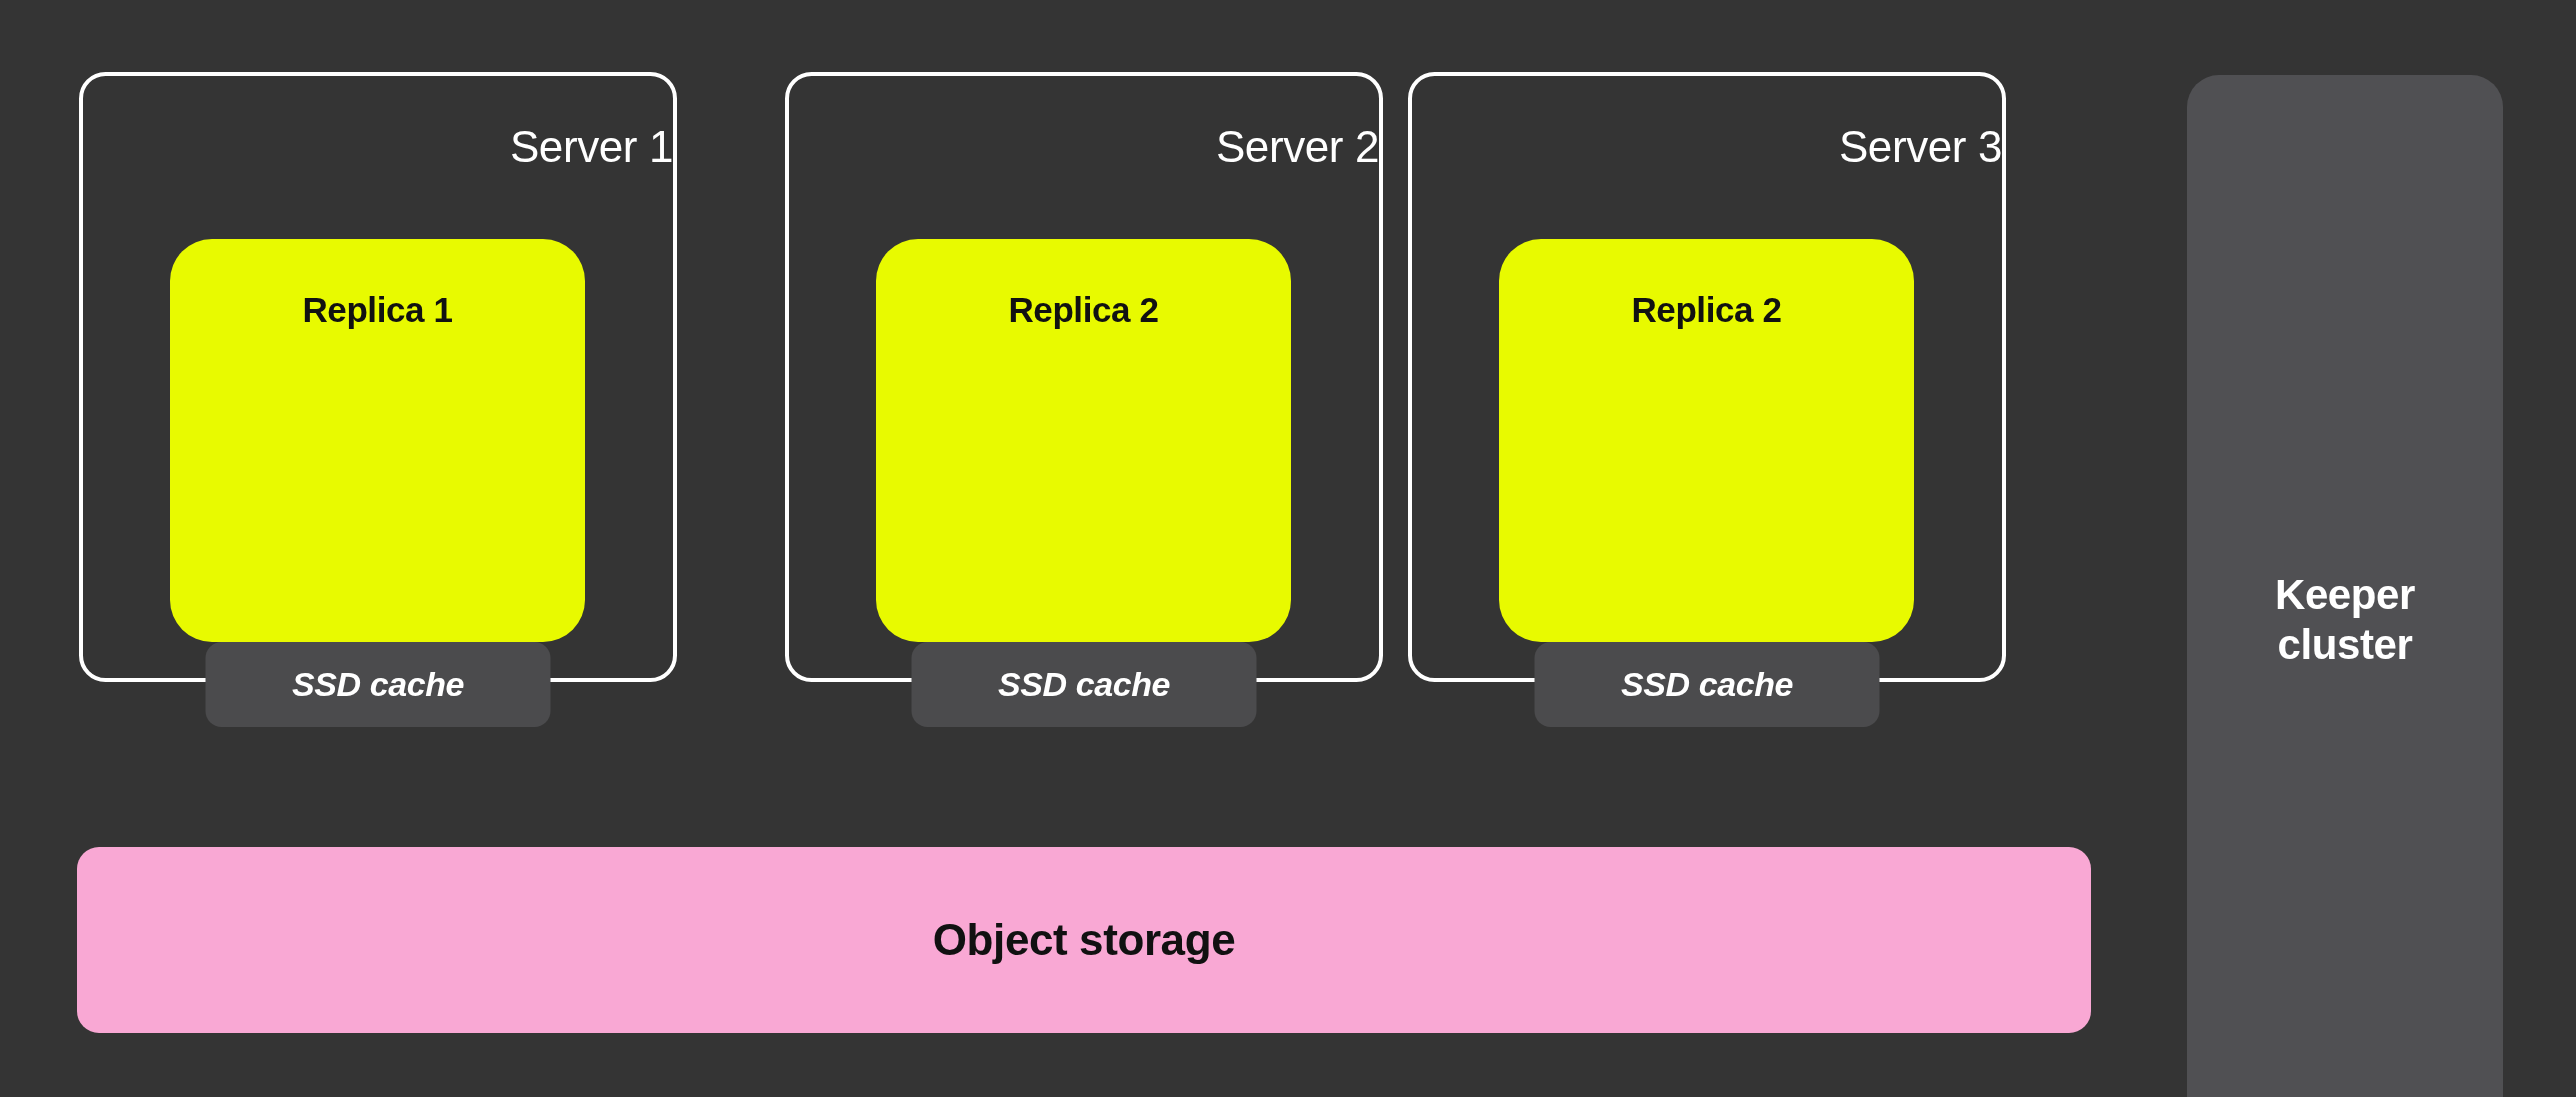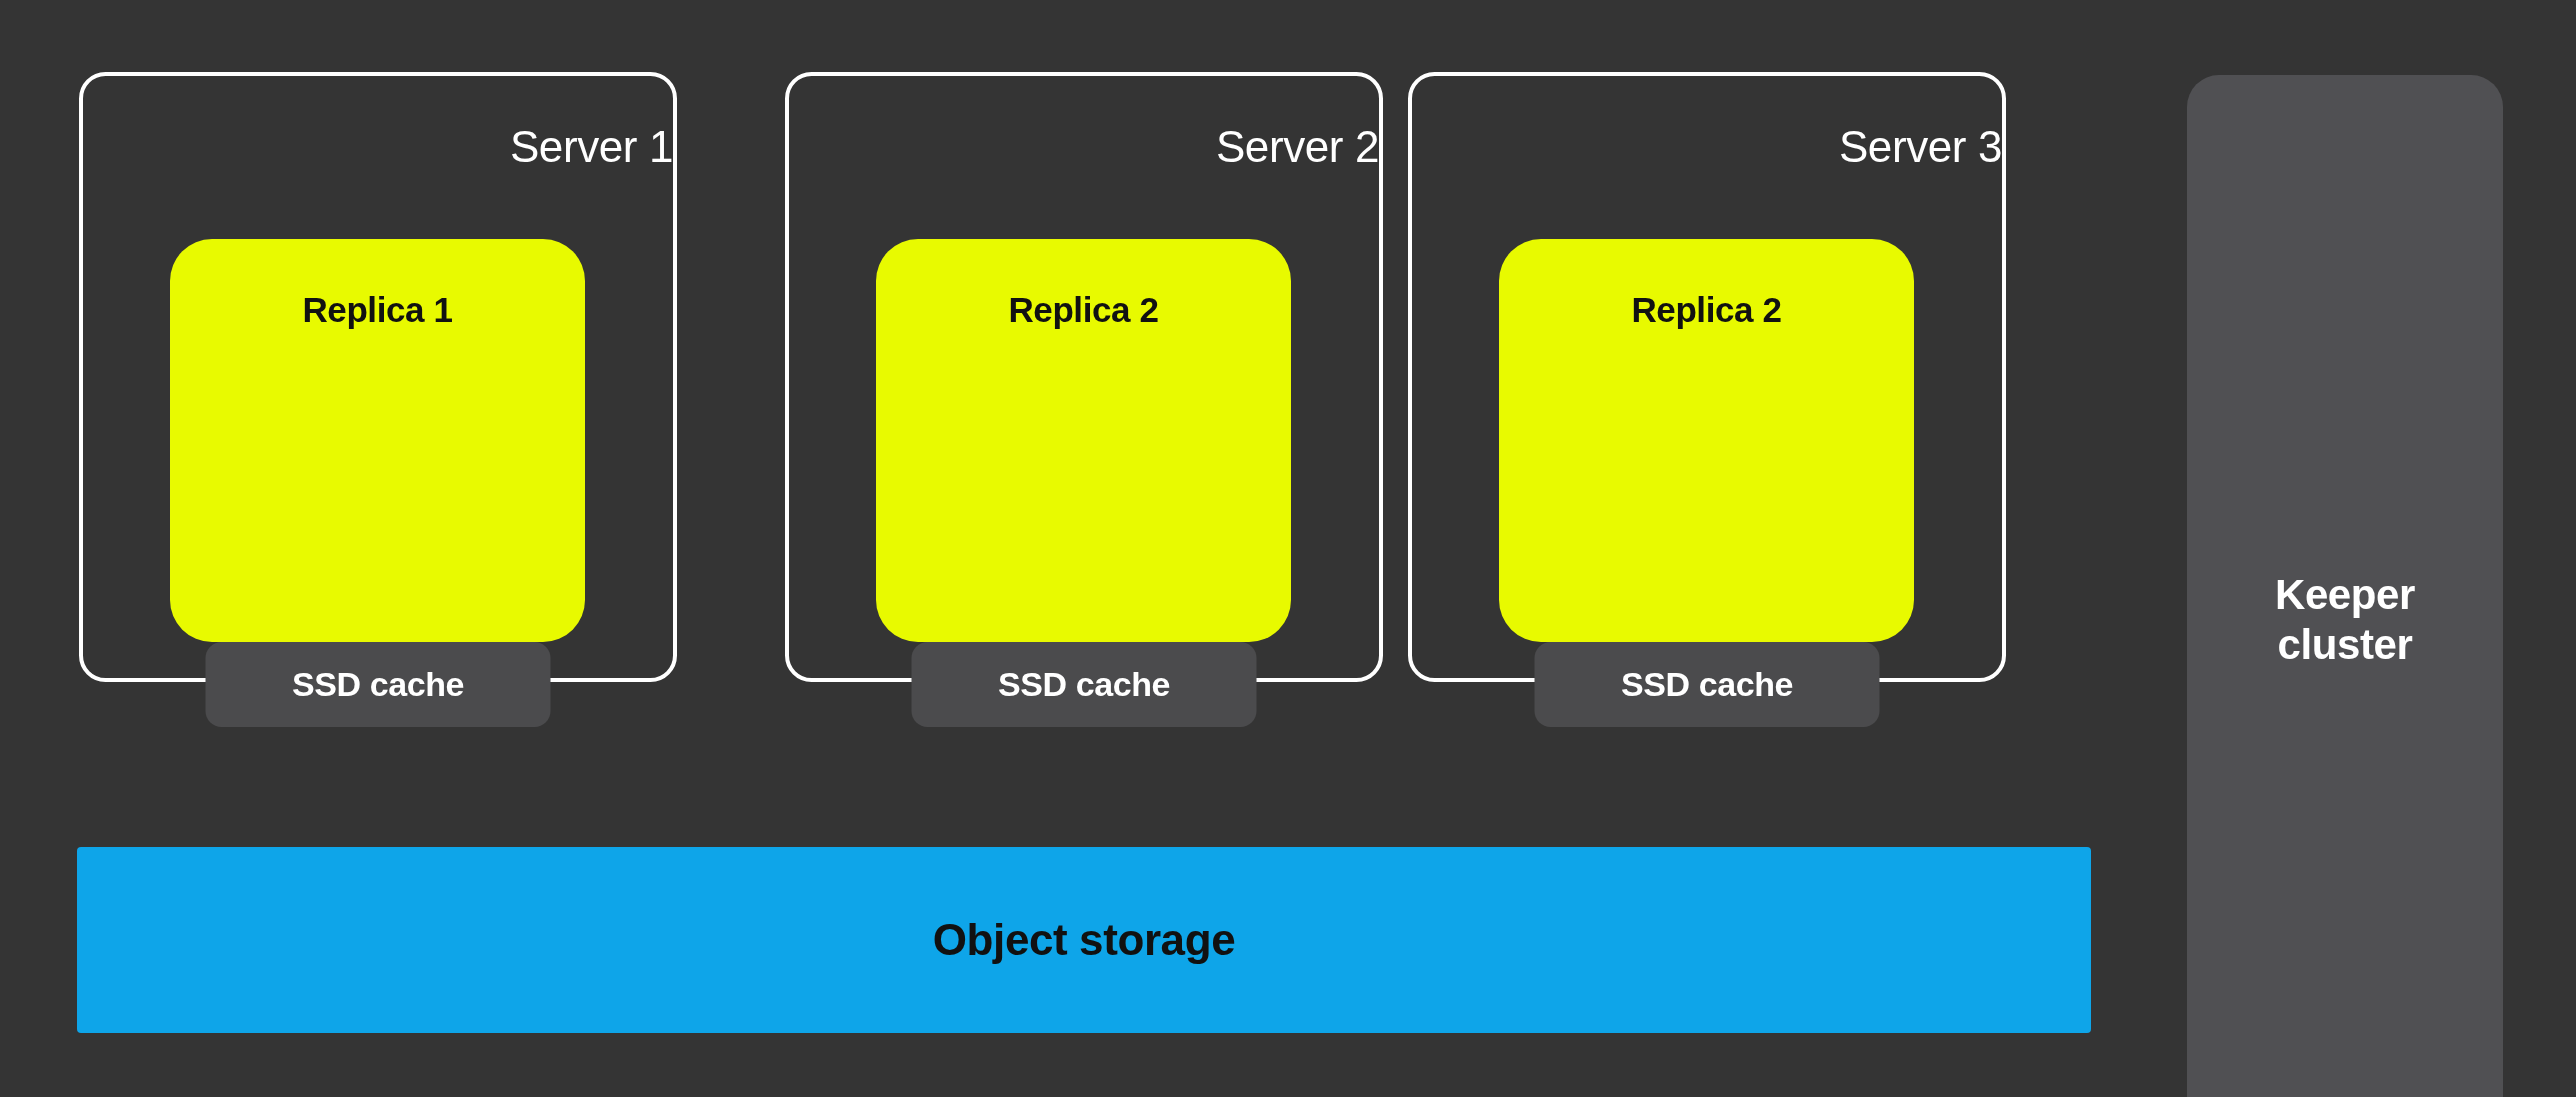--- a/index.html
+++ b/index.html
@@ -72,20 +72,21 @@
     transform: translateX(-50%);
     top: 566px;
     width: 345px;
     height: 85px;
     background: #4b4b4d;
     border-radius: 16px;
     display: flex;
     align-items: center;
     justify-content: center;
     z-index: 2;
+    font-style: italic;
   }
   .ssd-cache-label {
     color: #ffffff;
     font-size: 34px;
     font-weight: 700;
     letter-spacing: -0.4px;
   }
 
   
   .keeper-box {
@@ -110,22 +111,22 @@
     letter-spacing: -0.4px;
   }
 
   
   .object-storage {
     position: absolute;
     left: 77px;
     top: 847px;
     width: 2014px;
     height: 186px;
-    background: #0ea5e9;
-    border-radius: 4px;
+    background: #f9a8d4;
+    border-radius: 22px;
     display: flex;
     align-items: center;
     justify-content: center;
   }
   .object-storage-label {
     color: #111111;
     font-size: 44px;
     font-weight: 700;
     letter-spacing: -0.4px;
   }

